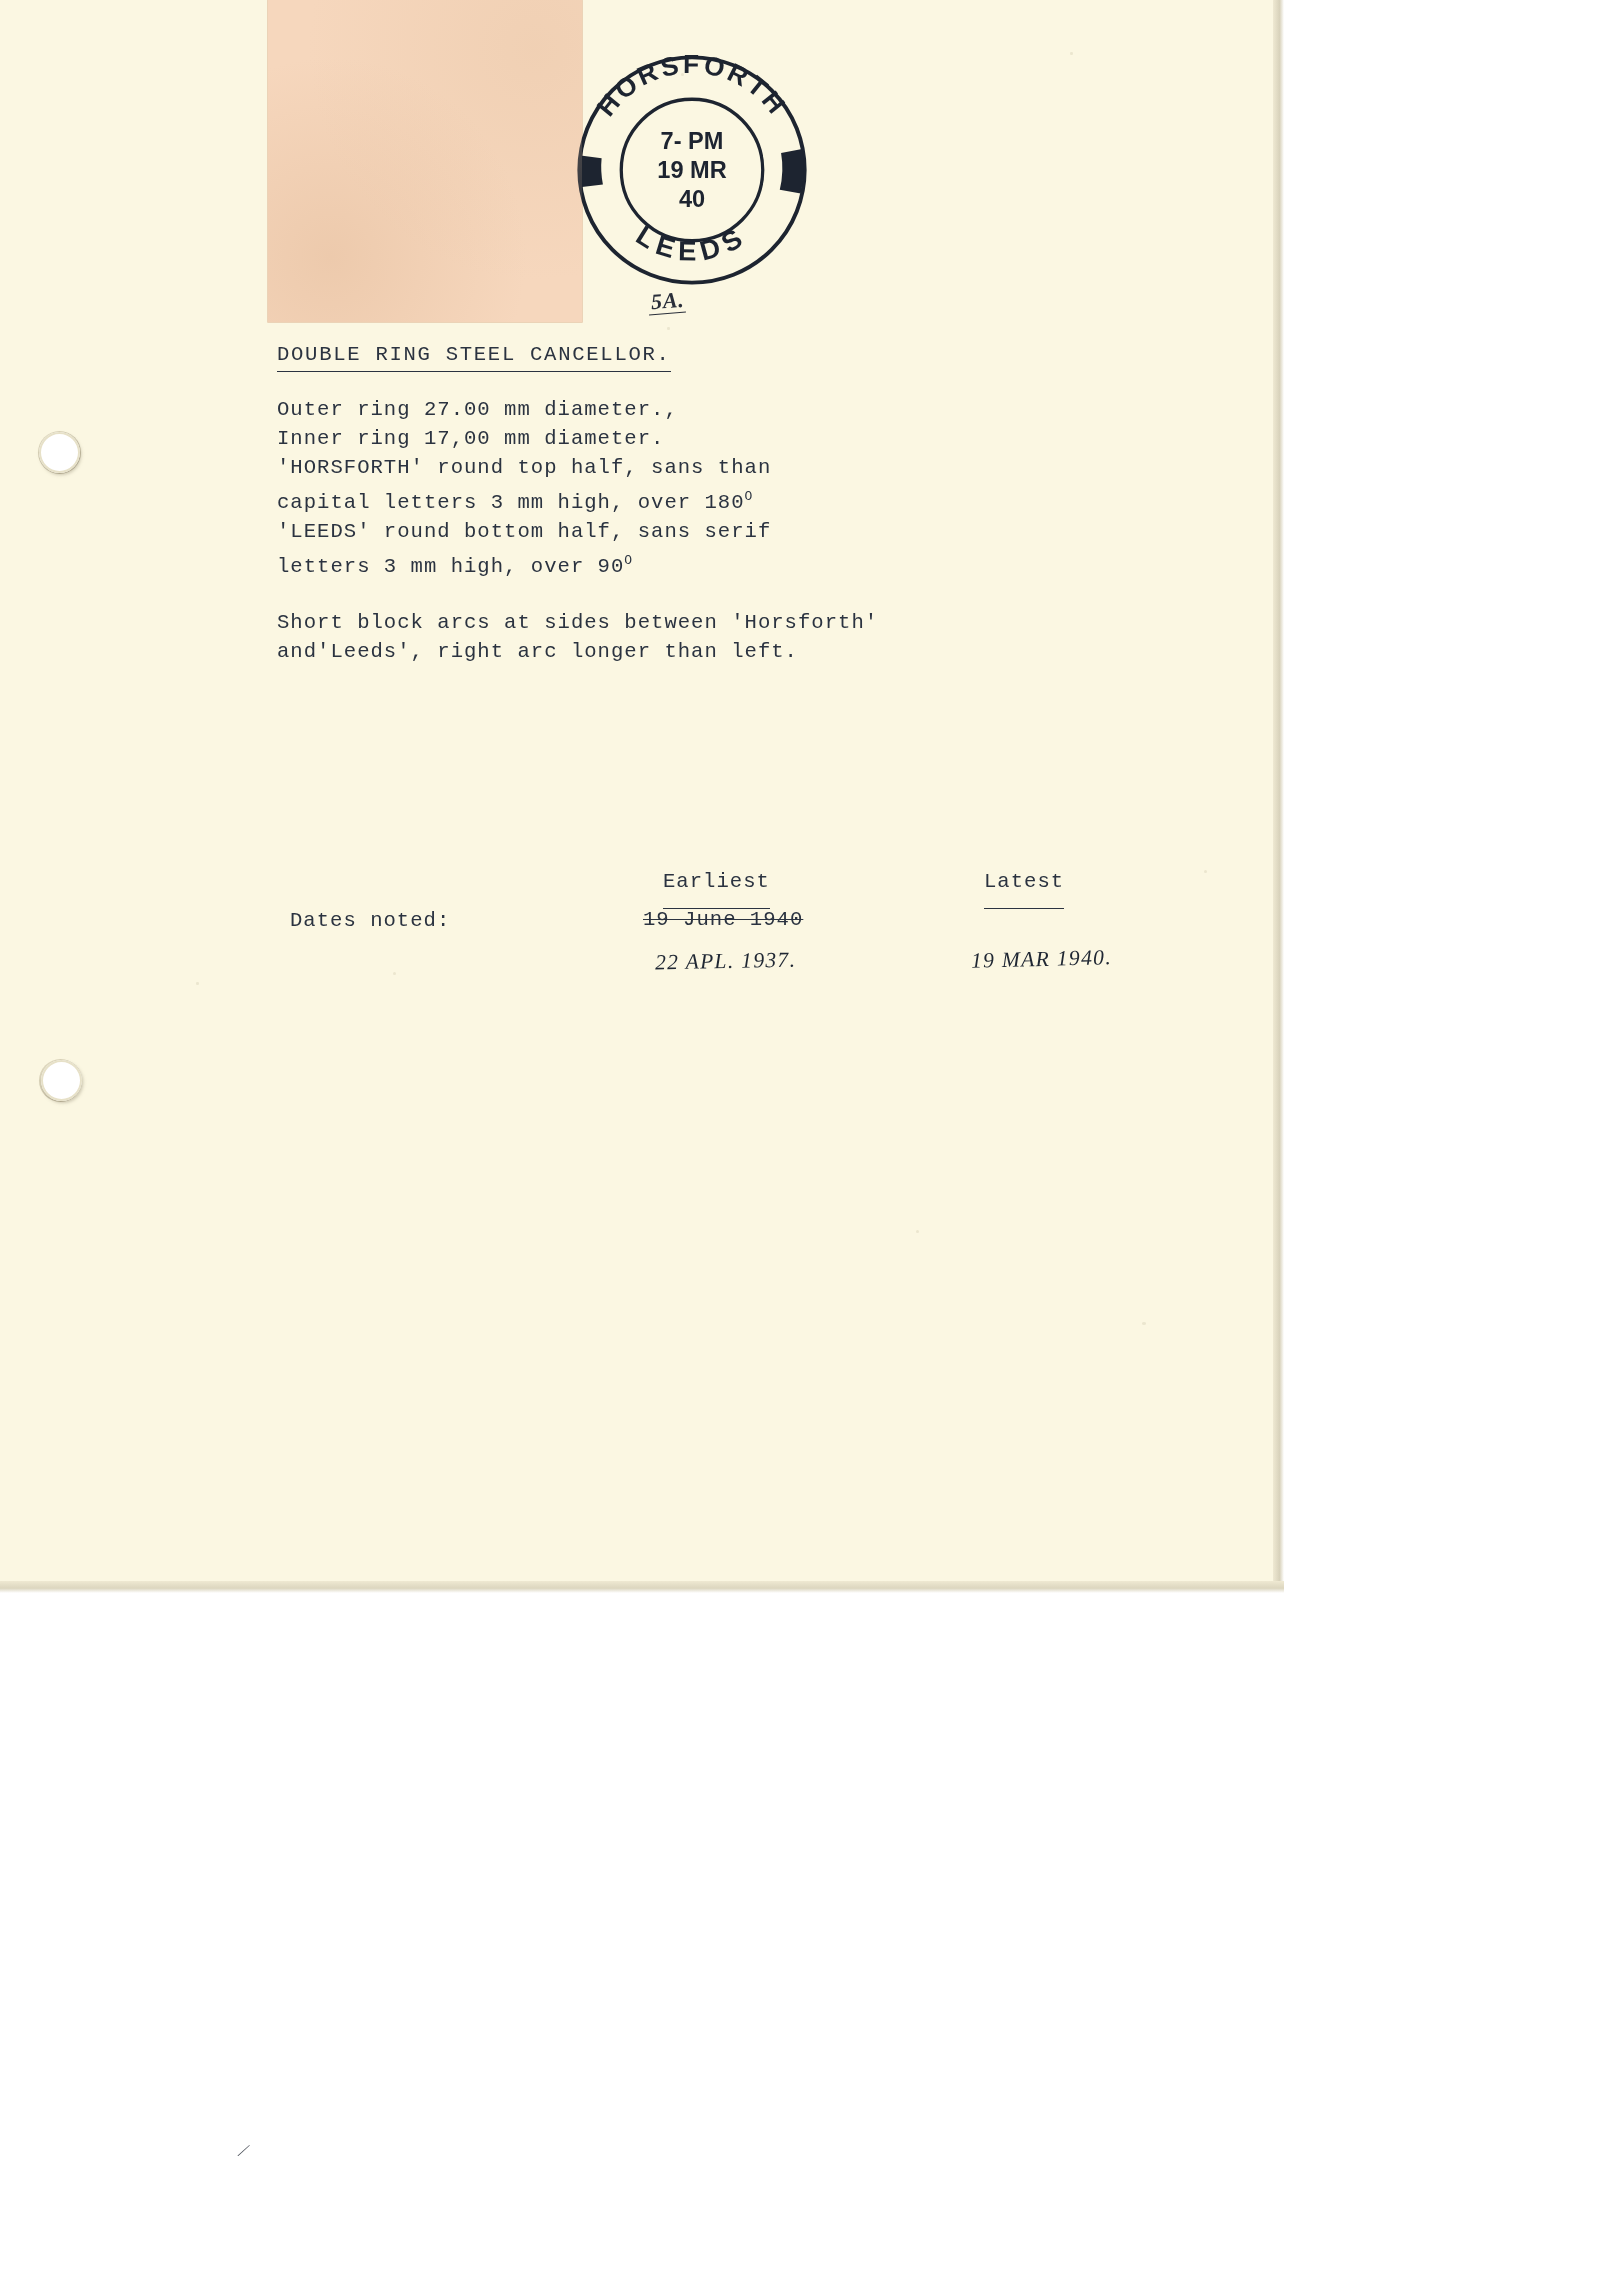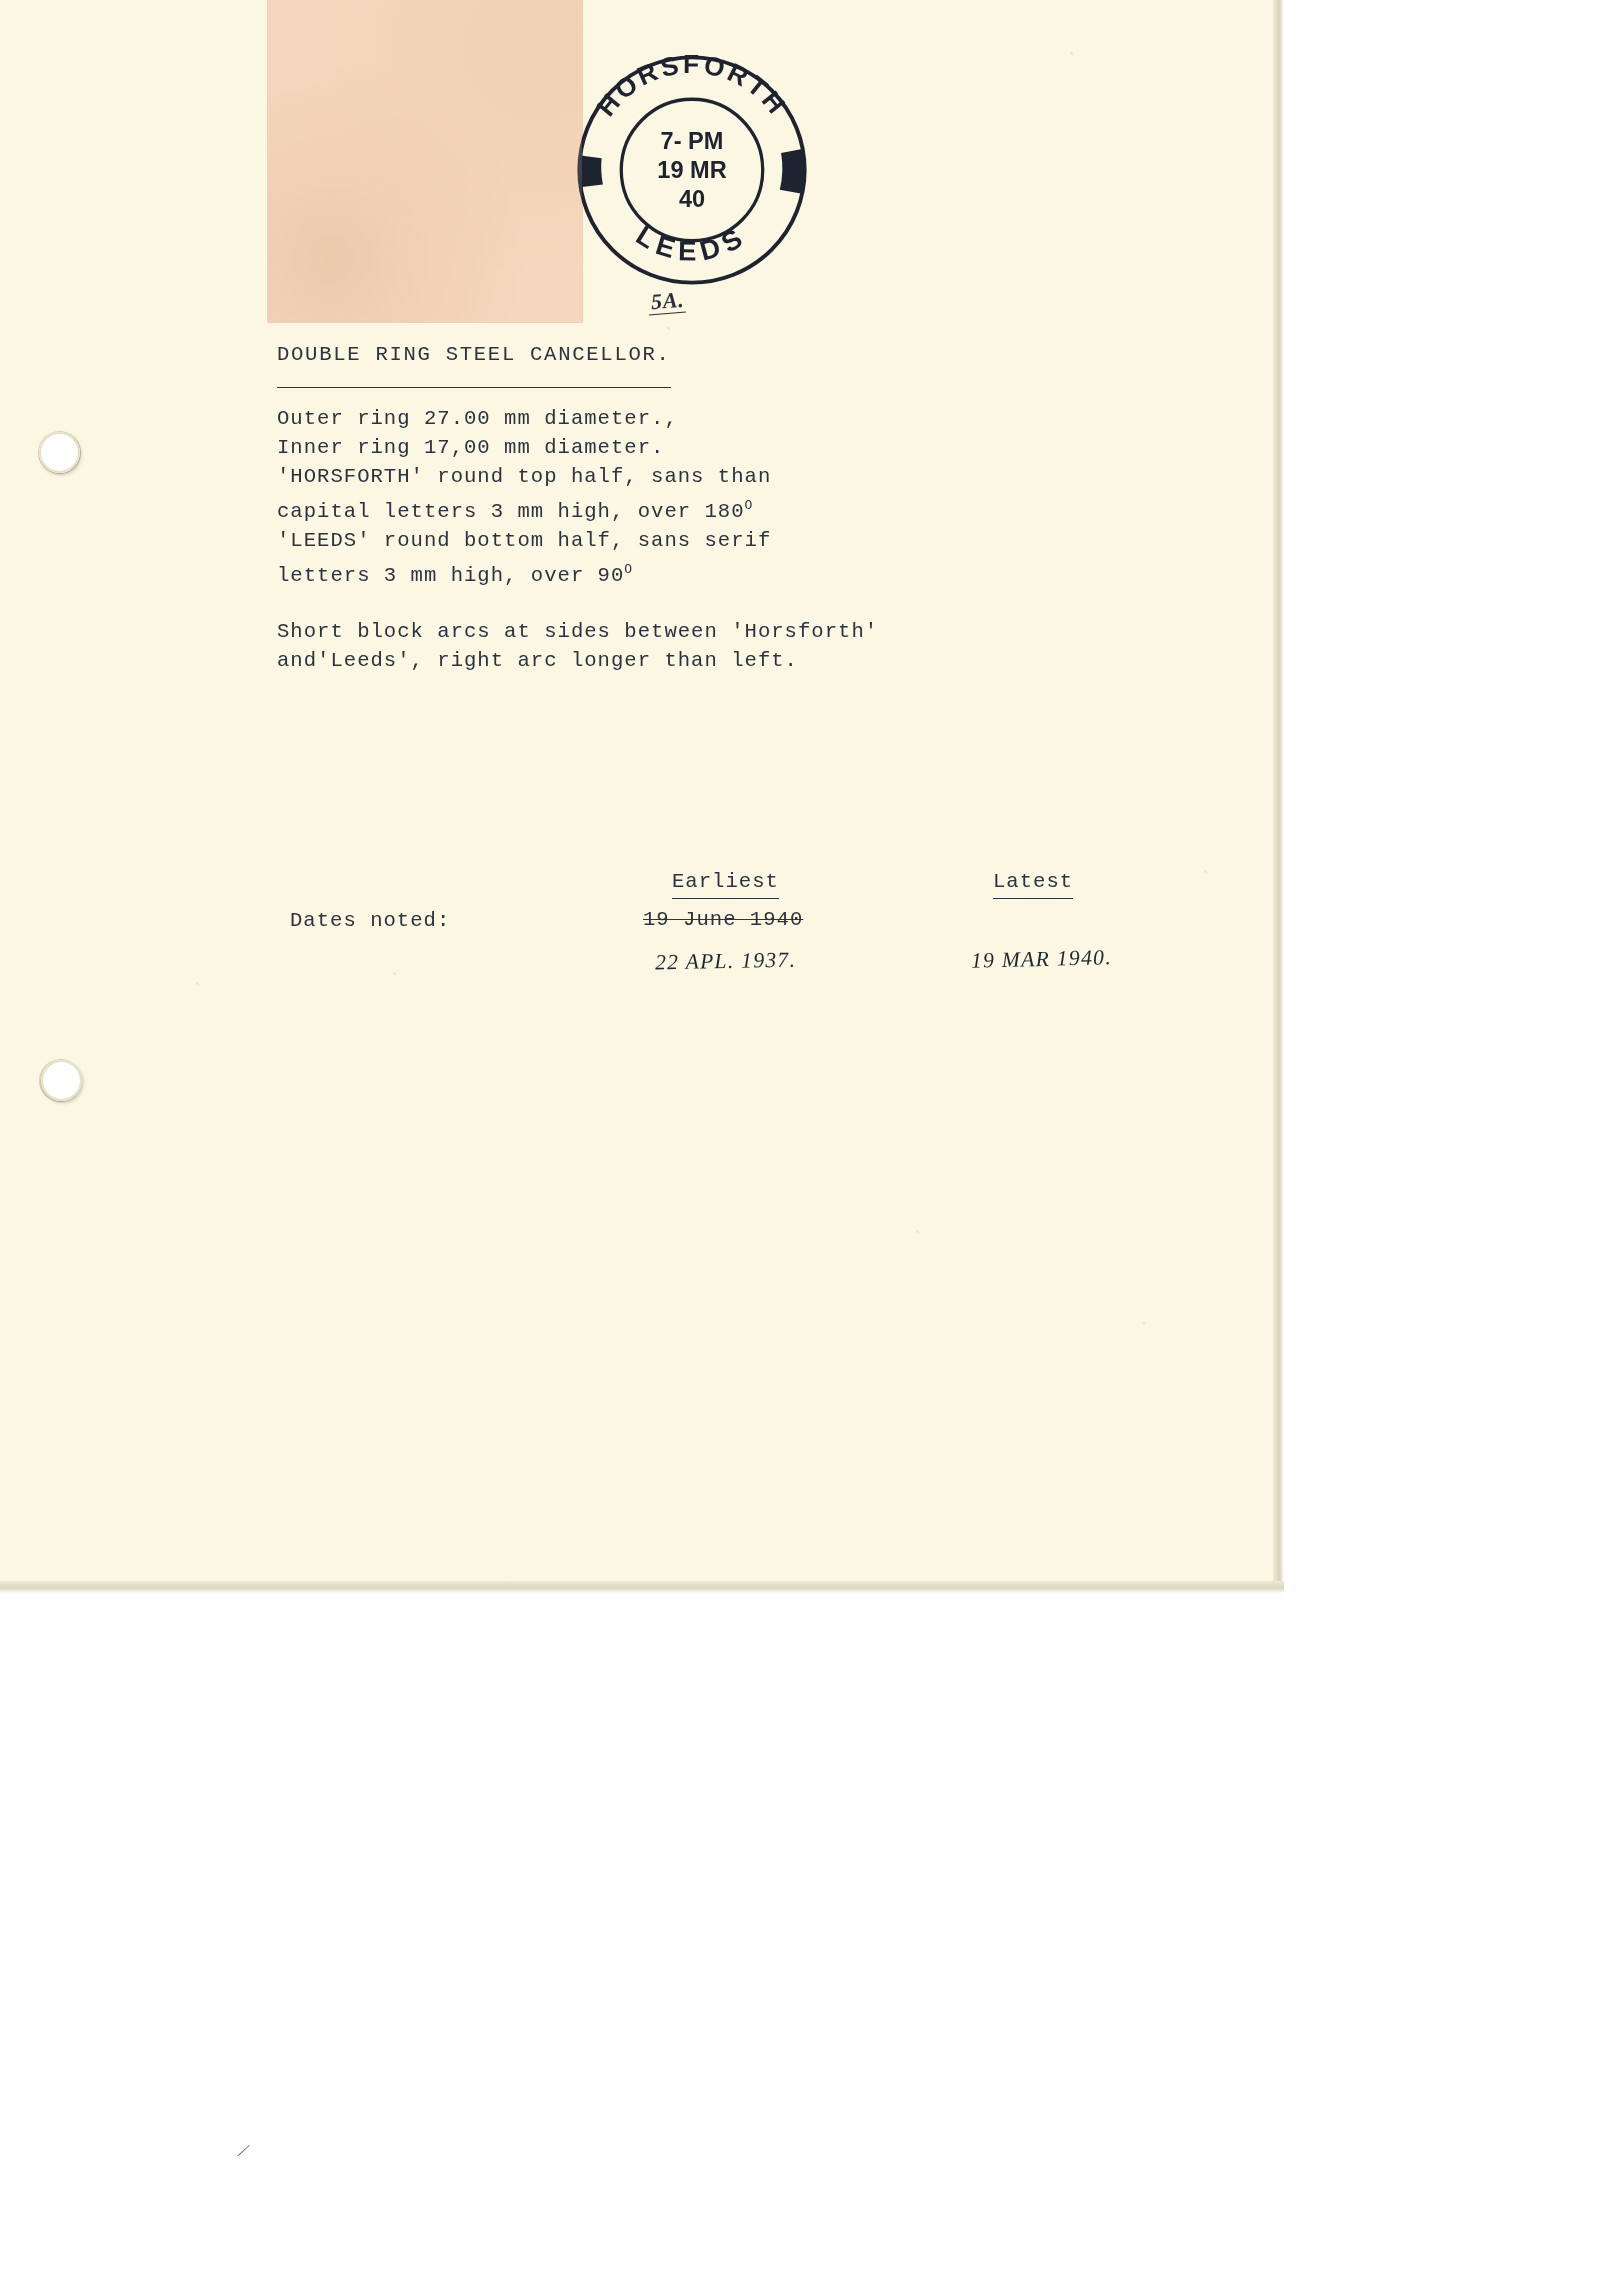--- a/index.html
+++ b/index.html
@@ -143,22 +143,22 @@
     width: 929px;
     color: #2b3340;
     font-family: "Liberation Mono", monospace;
     font-size: 20.6px;
     line-height: 29px;
     letter-spacing: 1px;
   }
   #doc-title {
     display: inline-block;
     border-bottom: 1.3px solid #2b3340;
-    padding-bottom: 18px;
-    margin-bottom: 16px;
+    padding-bottom: 2px;
+    margin-bottom: 23px;
     letter-spacing: 1.7px;
   }
   .para { margin: 0 0 27.5px 0; white-space: pre-wrap; }
   .sup {
     font-size: 13px;
     vertical-align: super;
     letter-spacing: 0;
   }
 
   
@@ -174,23 +174,22 @@
   }
   #dates-label {
     position: absolute;
     left: 0;
     top: 39px;
     margin-left: 13px;
   }
   .col-head {
     position: absolute;
     border-bottom: 1.3px solid #2b3340;
-    padding-bottom: 5px;
+    padding-bottom: 15px;
     top: 0;
-    margin-left: 9px;
   }
   #head-earliest { left: 386px; }
   #head-latest   { left: 707px; }
 
   #earliest-struck {
     position: absolute;
     left: 366px;
     top: 38px;
     text-decoration: line-through;
     text-decoration-thickness: 1.3px;

